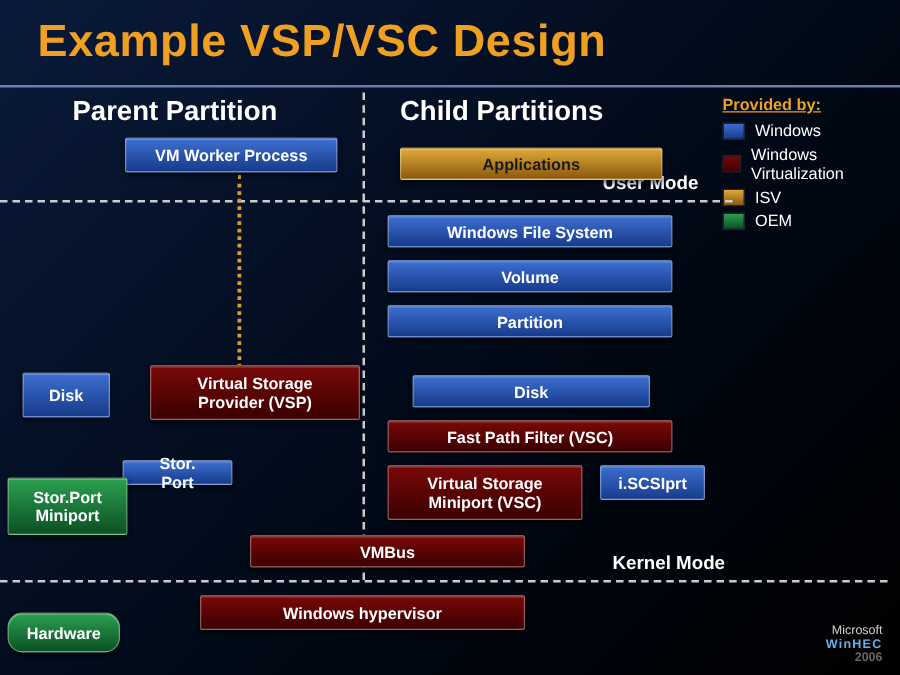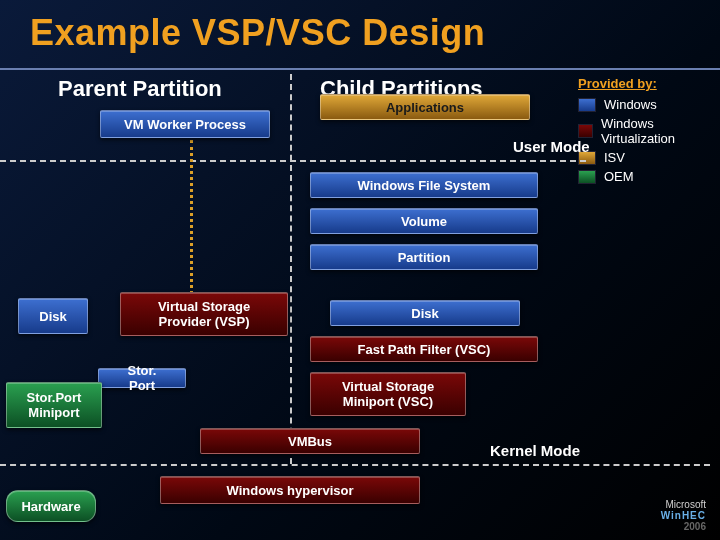--- a/index.html
+++ b/index.html
@@ -99,42 +99,43 @@
       </div>
     <div class="row">
         <div class="sw oem"></div>
         <span>OEM</span>
       </div>
   </div>
 
   <div class="vdash" style="top:4px; left:290px; height:390px;"></div>
 
   <div class="dash" style="top:90px; left:0; width:586px;"></div>
-  <div class="lbl" style="top:68px; left:513px;">User Mode</div>
+  <div class="lbl" style="top:68px; left:482px;">User Mode</div>
 
   <div class="dash" style="top:394px; left:0; width:710px;"></div>
   <div class="lbl" style="top:372px; left:490px;">Kernel Mode</div>
 
   <div class="vdot" style="top:70px; left:190px; height:160px;"></div>
 
   <div class="box win" style="top:40px; left:100px; width:170px; height:28px;">VM Worker Process</div>
 
   <div class="box win" style="top:228px; left:18px; width:70px; height:36px;">Disk</div>
   <div class="box wv" style="top:222px; left:120px; width:168px; height:44px;">Virtual Storage Provider (VSP)</div>
 
   <div class="box win" style="top:298px; left:98px; width:88px; height:20px;">Stor. Port</div>
   <div class="box oem" style="top:312px; left:6px; width:96px; height:46px;">Stor.Port Miniport</div>
 
-  <div class="box isv" style="top:24px; left:320px; width:210px; height:26px;">Applications</div>
+  <div class="box isv" style="top:48px; left:320px; width:210px; height:26px;">Applications</div>
   <div class="box win" style="top:102px; left:310px; width:228px; height:26px;">Windows File System</div>
   <div class="box win" style="top:138px; left:310px; width:228px; height:26px;">Volume</div>
   <div class="box win" style="top:174px; left:310px; width:228px; height:26px;">Partition</div>
   <div class="box win" style="top:230px; left:330px; width:190px; height:26px;">Disk</div>
   <div class="box wv" style="top:266px; left:310px; width:228px; height:26px;">Fast Path Filter (VSC)</div>
   <div class="box wv" style="top:302px; left:310px; width:156px; height:44px;">Virtual Storage Miniport (VSC)</div>
+  <div class="box win" style="top:302px; left:480px; width:84px; height:28px;">i.SCSIprt</div>
 
   <div class="box wv" style="top:358px; left:200px; width:220px; height:26px;">VMBus</div>
 
   <div class="box wv" style="top:406px; left:160px; width:260px; height:28px;">Windows hypervisor</div>
 
   <div class="box oem" style="top:420px; left:6px; width:90px; height:32px; border-radius:12px;">Hardware</div>
 
 </div>
 
 <div class="logo">

